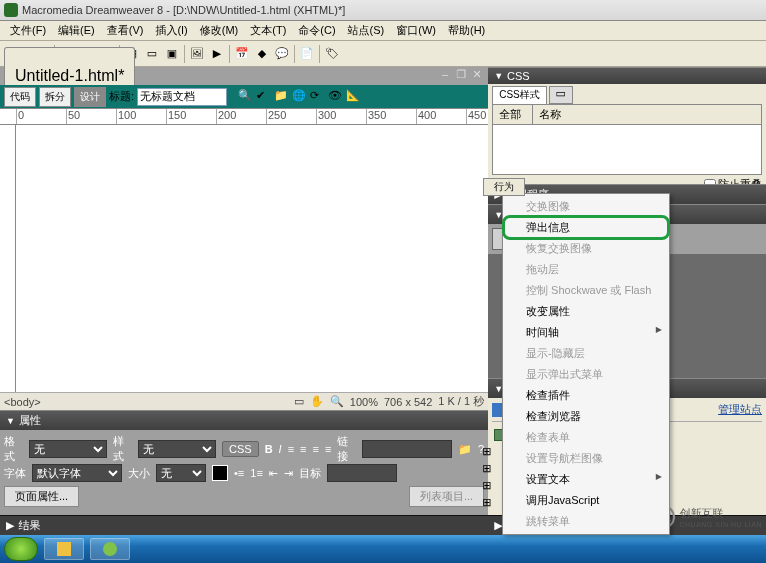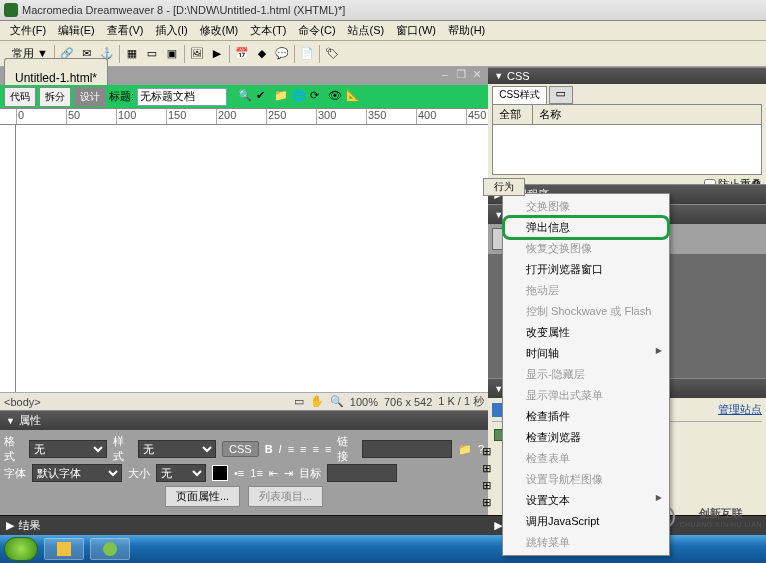--- a/index.html
+++ b/index.html
@@ -20,26 +20,26 @@
 .toolbar .tbtn { width: 20px; height: 20px; display: inline-flex; align-items: center; justify-content: center; border: 1px solid transparent; border-radius: 2px; }
 .sep { width: 1px; height: 18px; background: #aca899; margin: 0 2px; }
 
 
 .workspace { display: flex; height: calc(100% - 67px - 28px); }
 .left-area { flex: 1; background: #ece9d8; display: flex; flex-direction: column; position: relative; }
 .right-area { width: 304px; background: #6b6b6b; display: flex; flex-direction: column; }
 
 
 .doc-tabs { height: 18px; background: #a0a0a0; display: flex; align-items: flex-end; padding-left: 4px; position: relative; }
-.doc-tab { background: #ece9d8; padding: 12px 10px 0; border: 1px solid #888; border-bottom: none; border-radius: 3px 3px 0 0; font-size: 12px; }
+.doc-tab { background: #ece9d8; padding: 19px 10px 0; border: 1px solid #888; border-bottom: none; border-radius: 3px 3px 0 0; font-size: 16px; }
 .doc-close { position: absolute; right: 4px; top: 1px; color: #ddd; display: flex; gap: 2px; }
 .doc-close span { width: 14px; height: 14px; text-align: center; line-height: 12px; }
 
 
-.doc-toolbar { height: 24px; background: #22c55e; display: flex; align-items: center; padding: 0 4px; gap: 3px; border-bottom: 1px solid #888; }
+.doc-toolbar { height: 24px; background: #0f766e; display: flex; align-items: center; padding: 0 4px; gap: 3px; border-bottom: 1px solid #888; }
 .doc-toolbar .btn { padding: 2px 5px; border: 1px solid #888; background: #f0f0f0; font-size: 10px; }
 .doc-toolbar .btn.active { background: #888; color: #fff; }
 .title-input { height: 18px; width: 90px; border: 1px solid #7f9db9; padding: 0 2px; }
 .doc-toolbar .icon-row { display: flex; gap: 2px; }
 .doc-toolbar .icon-row .ic { width: 16px; height: 16px; display: inline-block; }
 
 
 .ruler-h { height: 16px; background: #fff; border-bottom: 1px solid #888; position: relative; overflow: hidden; font-size: 9px; color: #555; }
 .ruler-h .tick { position: absolute; top: 0; height: 100%; border-left: 1px solid #aaa; padding-left: 1px; }
 .canvas-area { flex: 1; background: #fff; position: relative; }
@@ -57,21 +57,21 @@
 .panel-body { background: #ece9d8; }
 
 
 .props-panel { background: #555; }
 .props-body { background: #9f9f9f; padding: 4px; display: flex; flex-direction: column; }
 .props-row { display: flex; align-items: center; gap: 6px; }
 .props-row label { color: #fff; }
 .props-row select, .props-row input { height: 18px; background: #4a4a4a; color: #fff; border: 1px solid #333; }
 .props-row .wide { width: 90px; }
 .props-row .pill { padding: 1px 6px; border: 1px solid #666; background: #888; color: #fff; border-radius: 2px; }
-.center-btns { display: flex; justify-content: center; gap: 8px; padding: 4px 0; }
+.center-btns { display: flex; justify-content: space-between; gap: 8px; padding: 4px 0; }
 .center-btns button { padding: 2px 10px; background: #e0e0e0; border: 1px solid #888; }
 
 
 .css-panel { }
 .css-panel .panel-body { height: 100px; }
 .css-tabs { display: flex; background: #ece9d8; padding: 2px 4px 0; gap: 2px; }
 .css-tabs .sel { width: 24px; height: 18px; border: 1px solid #888; background: #fff; border-bottom: none; text-align:center; }
 .css-tabs .other { width: 24px; height: 18px; border: 1px solid #888; background: #ddd; text-align:center; }
 .css-table-head { display: flex; background: #ece9d8; border: 1px solid #888; margin: 0 4px; }
 .css-table-head div:first-child { width: 40px; padding: 2px 6px; border-right: 1px solid #888; }
@@ -356,40 +356,39 @@
       <span>框架</span>
     </div>
   </div>
 </div>
 
 <div class="context-menu" id="ctx-menu">
   <div class="mheader">行为</div>
 <div class="item disabled">交换图像</div>
     <div class="item highlight">弹出信息</div>
     <div class="item disabled">恢复交换图像</div>
-    <div class="item">打开浏览器窗口</div>
     <div class="item disabled">拖动层</div>
     <div class="item disabled">控制 Shockwave 或 Flash</div>
     <div class="item">改变属性</div>
     <div class="item sub">时间轴</div>
     <div class="item disabled">显示-隐藏层</div>
     <div class="item disabled">显示弹出式菜单</div>
     <div class="item">检查插件</div>
     <div class="item">检查浏览器</div>
     <div class="item disabled">检查表单</div>
     <div class="item disabled">设置导航栏图像</div>
     <div class="item sub">设置文本</div>
     <div class="item">调用JavaScript</div>
     <div class="item disabled">跳转菜单</div>
   </div>
 
 <div class="watermark">
   <div class="wm-ic">CX</div>
   <div>
-    <div style="font-weight:bold;text-align:center;">创新互联</div>
+    <div style="font-weight:normal;">创新互联</div>
     <div style="font-size:7px;letter-spacing:0.5px;">CHUANG XIN HU LIAN</div>
   </div>
 </div>
 
 <div class="taskbar">
   <div class="start-orb"></div>
   <div class="task-item">
       <div class="ti-ic"></div>
     </div>
   <div class="task-item dw">

